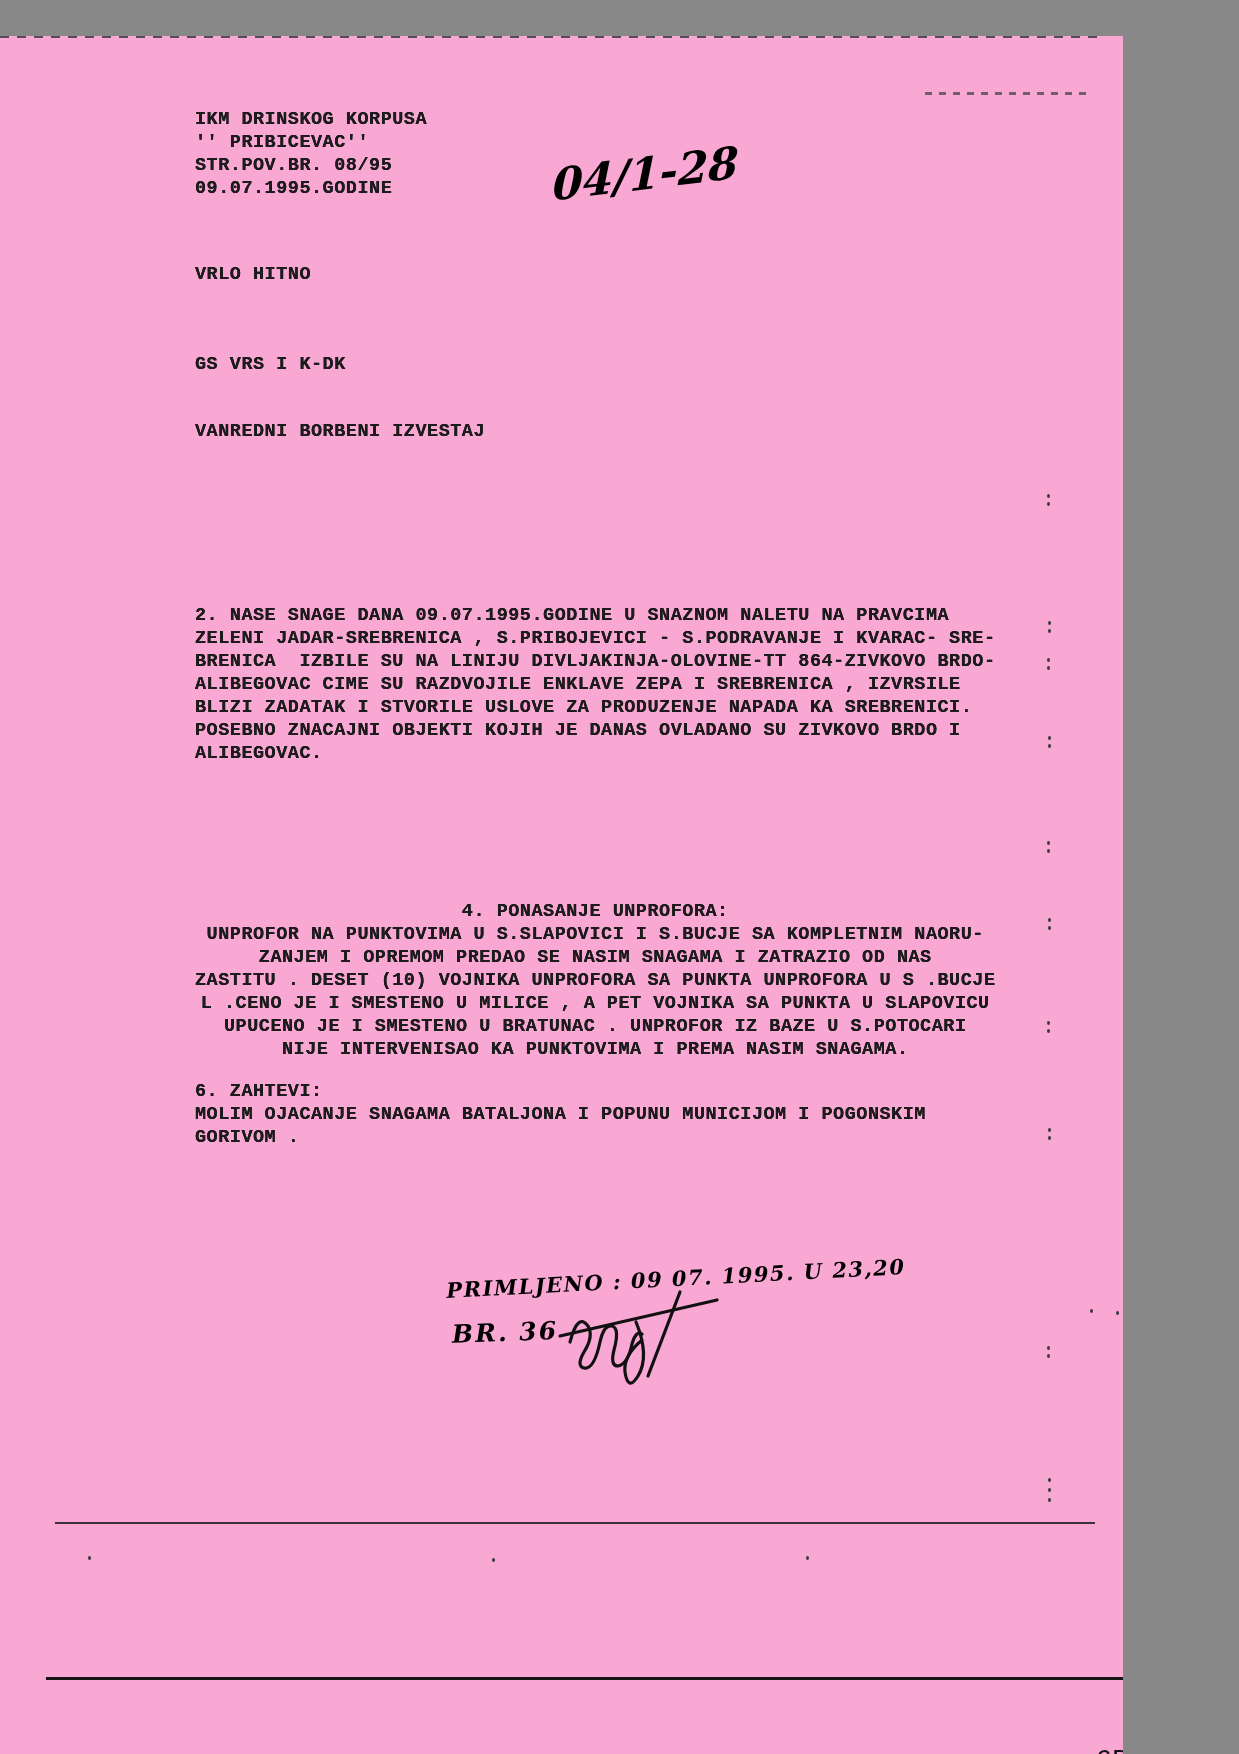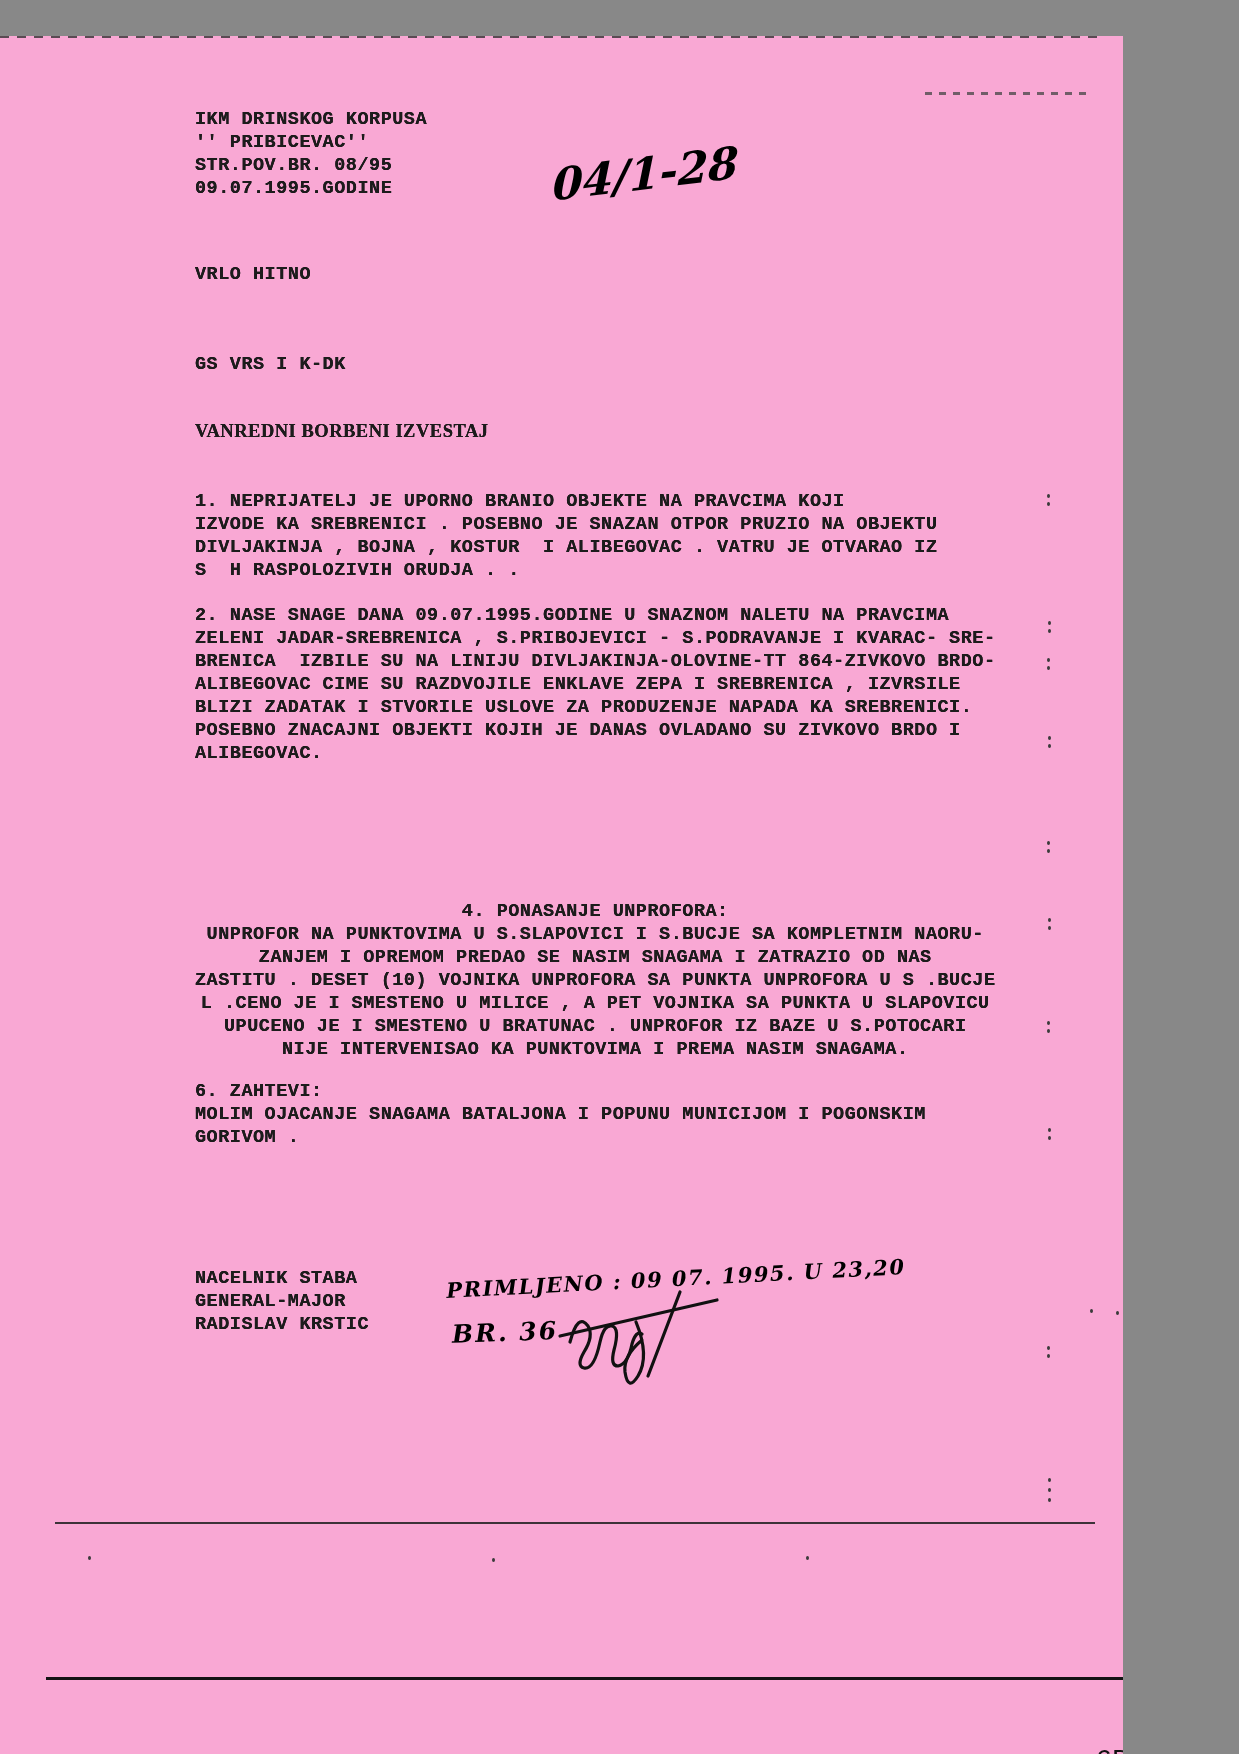--- a/index.html
+++ b/index.html
@@ -19,21 +19,21 @@
     font-size:18.5px;
     line-height:23px;
     letter-spacing:0.5px;
     white-space:pre;
     color:#1c1c1c;
     text-shadow:0 0 0.6px #000;
   }
   .letterhead{left:195px;top:72px;}
   .urgency{left:195px;top:227px;}
   .addressee{left:195px;top:317px;}
-  .doc-title{left:195px;top:384px;font-family:Liberation Serif, serif;}
+  .doc-title{left:195px;top:384px;}
   .p1{left:195px;top:454px;}
   .p2{left:195px;top:568px;}
   .p3{left:195px;top:749px;}
   .p4{left:195px;top:864px;text-align:center;}
   .p5{left:195px;top:1044px;}
   .signature{left:195px;top:1231px;}
   
   .hand{
     position:absolute;
     font-family:"DejaVu Serif","Liberation Serif",serif;
@@ -94,24 +94,20 @@
 09.07.1995.GODINE</div>
 
   <div class="hand case-number">04/1-28</div>
 
   <div class="tw urgency">VRLO HITNO</div>
 
   <div class="tw addressee">GS VRS I K-DK</div>
 
   <div class="tw doc-title">VANREDNI BORBENI IZVESTAJ</div>
 
-  <div class="tw p1">1. NEPRIJATELJ JE UPORNO BRANIO OBJEKTE NA PRAVCIMA KOJI
-IZVODE KA SREBRENICI . POSEBNO JE SNAZAN OTPOR PRUZIO NA OBJEKTU
-DIVLJAKINJA , BOJNA , KOSTUR  I ALIBEGOVAC . VATRU JE OTVARAO IZ
-S  H RASPOLOZIVIH ORUDJA . .</div>
 
   <div class="tw p2">2. NASE SNAGE DANA 09.07.1995.GODINE U SNAZNOM NALETU NA PRAVCIMA
 ZELENI JADAR-SREBRENICA , S.PRIBOJEVICI - S.PODRAVANJE I KVARAC- SRE-
 BRENICA  IZBILE SU NA LINIJU DIVLJAKINJA-OLOVINE-TT 864-ZIVKOVO BRDO-
 ALIBEGOVAC CIME SU RAZDVOJILE ENKLAVE ZEPA I SREBRENICA , IZVRSILE
 BLIZI ZADATAK I STVORILE USLOVE ZA PRODUZENJE NAPADA KA SREBRENICI.
 POSEBNO ZNACAJNI OBJEKTI KOJIH JE DANAS OVLADANO SU ZIVKOVO BRDO I
 ALIBEGOVAC.</div>
 
 
@@ -120,23 +116,20 @@
 ZANJEM I OPREMOM PREDAO SE NASIM SNAGAMA I ZATRAZIO OD NAS
 ZASTITU . DESET (10) VOJNIKA UNPROFORA SA PUNKTA UNPROFORA U S .BUCJE
 L .CENO JE I SMESTENO U MILICE , A PET VOJNIKA SA PUNKTA U SLAPOVICU
 UPUCENO JE I SMESTENO U BRATUNAC . UNPROFOR IZ BAZE U S.POTOCARI
 NIJE INTERVENISAO KA PUNKTOVIMA I PREMA NASIM SNAGAMA.</div>
 
   <div class="tw p5">6. ZAHTEVI:
 MOLIM OJACANJE SNAGAMA BATALJONA I POPUNU MUNICIJOM I POGONSKIM
 GORIVOM .</div>
 
-  <div class="tw signature">NACELNIK STABA
-GENERAL-MAJOR
-RADISLAV KRSTIC</div>
 
   <div class="hand received-1">PRIMLJENO : 09 07. 1995. U 23,20</div>
 
   <div class="hand received-2">BR. 36</div>
 
   <svg class="sig-svg" width="175" height="105" viewBox="0 0 175 105" xmlns="http://www.w3.org/2000/svg">
     <g stroke="#111" stroke-width="3.2" fill="none" stroke-linecap="round">
       <path d="M18,58 q8,-30 18,-16 q6,10 -4,26 q-8,14 0,16 q10,2 16,-26 q4,-18 12,-16 q8,2 2,24 q-4,16 4,16 q10,-2 14,-22 q4,-14 10,-10"></path>
       <path d="M84,38 q14,34 2,54 q-10,16 -13,-4 q-2,-16 17,-32"></path>
       <path d="M8,52 L165,16"></path>

